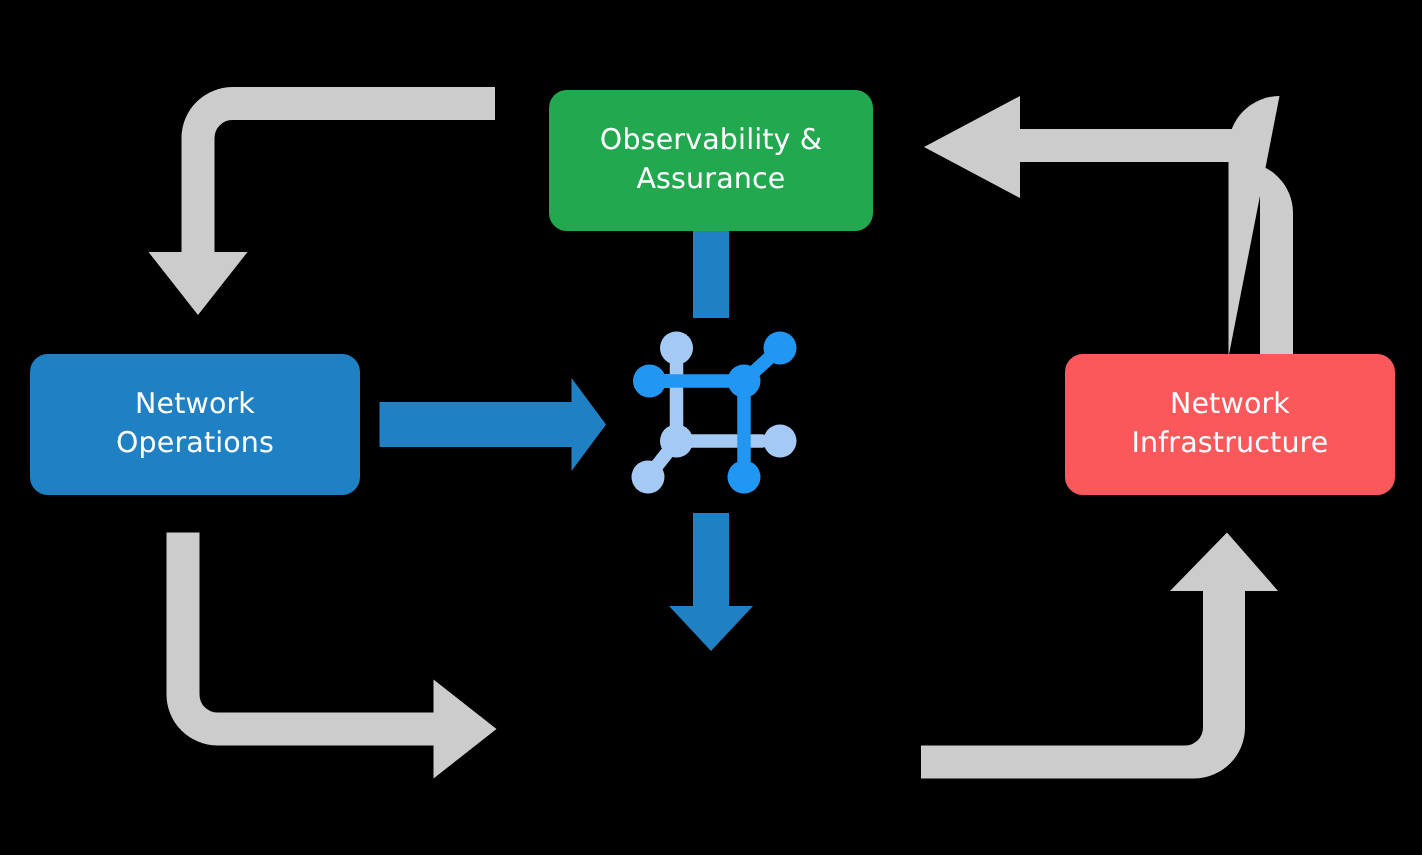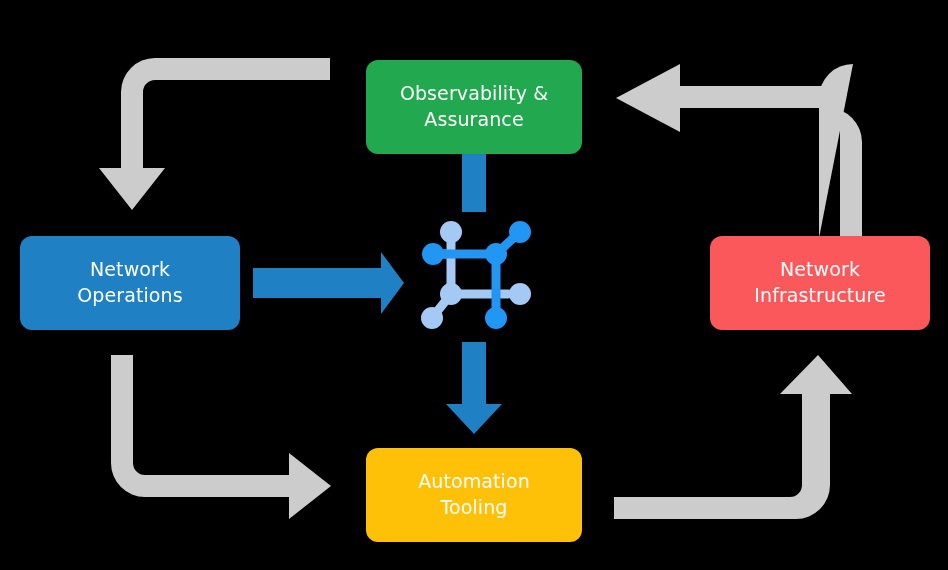--- a/index.html
+++ b/index.html
@@ -178,18 +178,14 @@
   <div id="node-network-operations" class="node-box" style="background:#1F80C3;">
     <span class="node-label">Network
 Operations</span>
   </div>
 
   <div id="node-network-infrastructure" class="node-box" style="background:#FB585C;">
     <span class="node-label">Network
 Infrastructure</span>
   </div>
 
-  <div id="node-automation-tooling" class="node-box" style="background:#FFC107;">
-    <span class="node-label">Automation
-Tooling</span>
-  </div>
 
 </div>
 
 </body></html>

